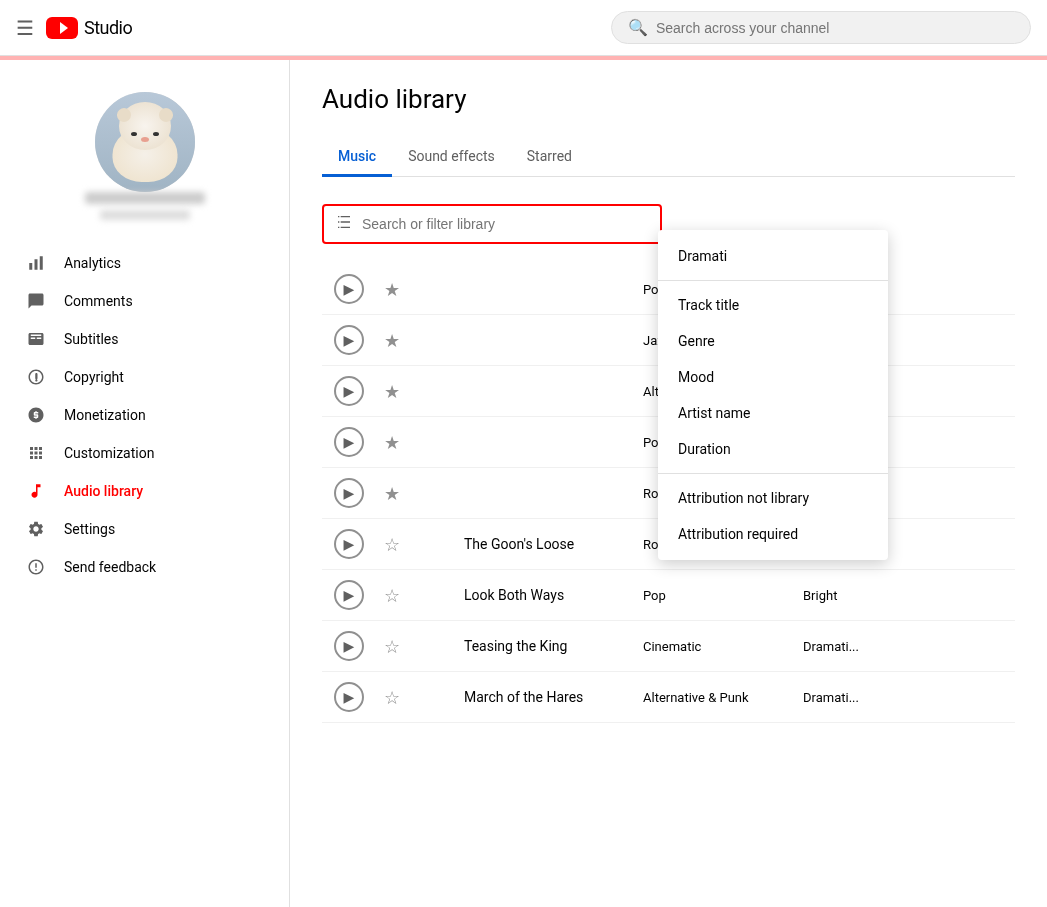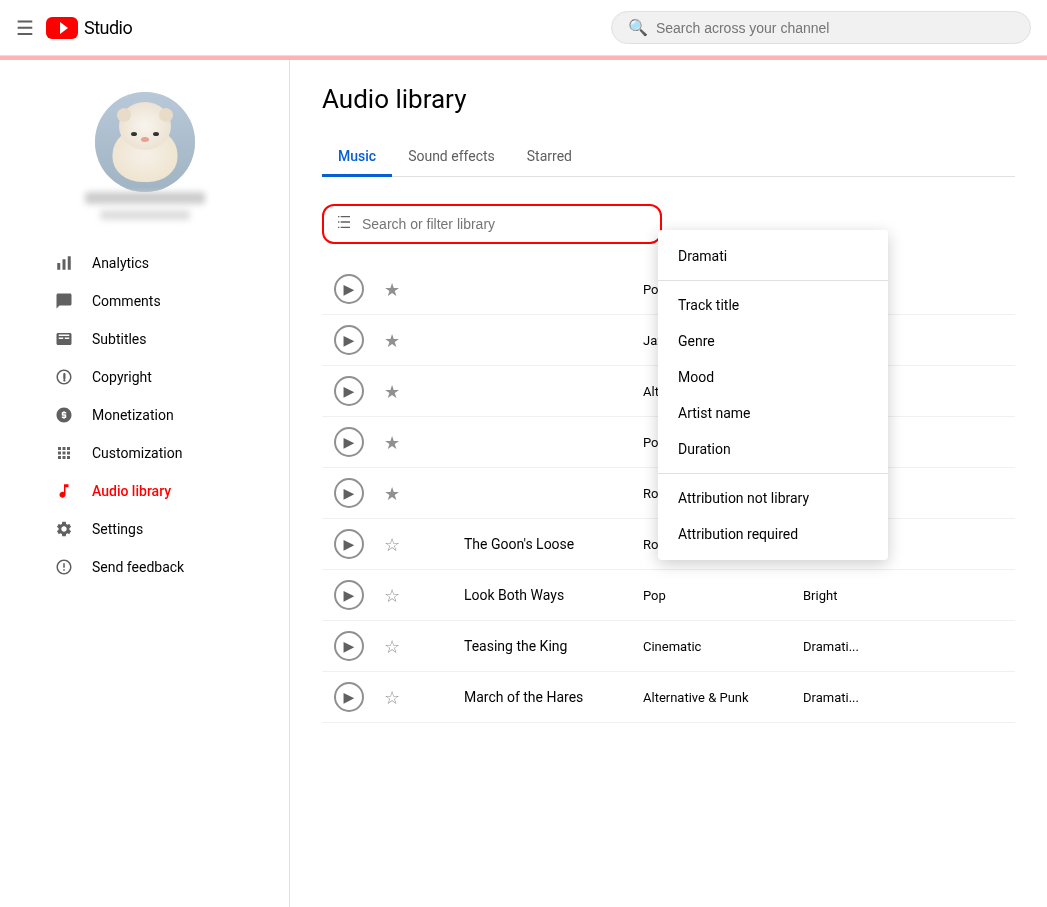--- a/index.html
+++ b/index.html
@@ -46,21 +46,21 @@
       background: linear-gradient(135deg, #e8e8e8 0%, #c8c8c8 50%, #d8d8d8 100%);
       position: relative; overflow: hidden;
       display: flex; align-items: flex-end; justify-content: center;
     }
     .channel-name-blur { width: 120px; height: 12px; background: #ccc; border-radius: 3px; margin-bottom: 6px; filter: blur(3px); }
     .channel-sub-blur { width: 90px; height: 10px; background: #ddd; border-radius: 3px; filter: blur(3px); }
 
     .nav-item {
       display: flex; align-items: center; gap: 16px;
       padding: 10px 24px; cursor: pointer; color: #030303;
-      font-size: 14px; border-radius: 0; transition: background 0.1s; margin-left: 28px;
+      font-size: 14px; border-radius: 0; transition: background 0.1s;
     }
     .nav-item.active { color: #ff0000; font-weight: 500; }
     .nav-icon { font-size: 18px; color: #606060; min-width: 24px; display: flex; align-items: center; justify-content: center; }
     .nav-item.active .nav-icon { color: #ff0000; }
     .nav-item.active .nav-icon svg { fill: #ff0000; }
 
     
     .main-content { flex: 1; overflow-y: auto; padding: 24px 32px; position: relative; }
 
     .page-title { font-size: 26px; font-weight: 400; margin-bottom: 24px; }
@@ -69,21 +69,21 @@
     .tabs { display: flex; border-bottom: 1px solid #e0e0e0; margin-bottom: 27px; }
     .tab {
       padding: 10px 16px; font-size: 14px; cursor: pointer;
       color: #606060; border-bottom: 3px solid transparent; margin-bottom: -1px;
     }
     .tab.active { color: #065fd4; border-bottom-color: #065fd4; font-weight: 500; }
 
     
     .search-filter-bar {
       display: flex; align-items: center;
-      border: 2px solid #ff0000; border-radius: 12px;
+      border: 2px solid #ff0000; border-radius: 4px;
       padding: 8px 12px; width: 340px; margin-bottom: 20px;
       background: #fff;
     }
     .filter-icon { color: #606060; margin-right: 10px; font-size: 16px; }
     .search-filter-bar input {
       border: none; outline: none; font-size: 14px; color: #606060; width: 100%;
     }
 
     
     .dropdown-menu {

